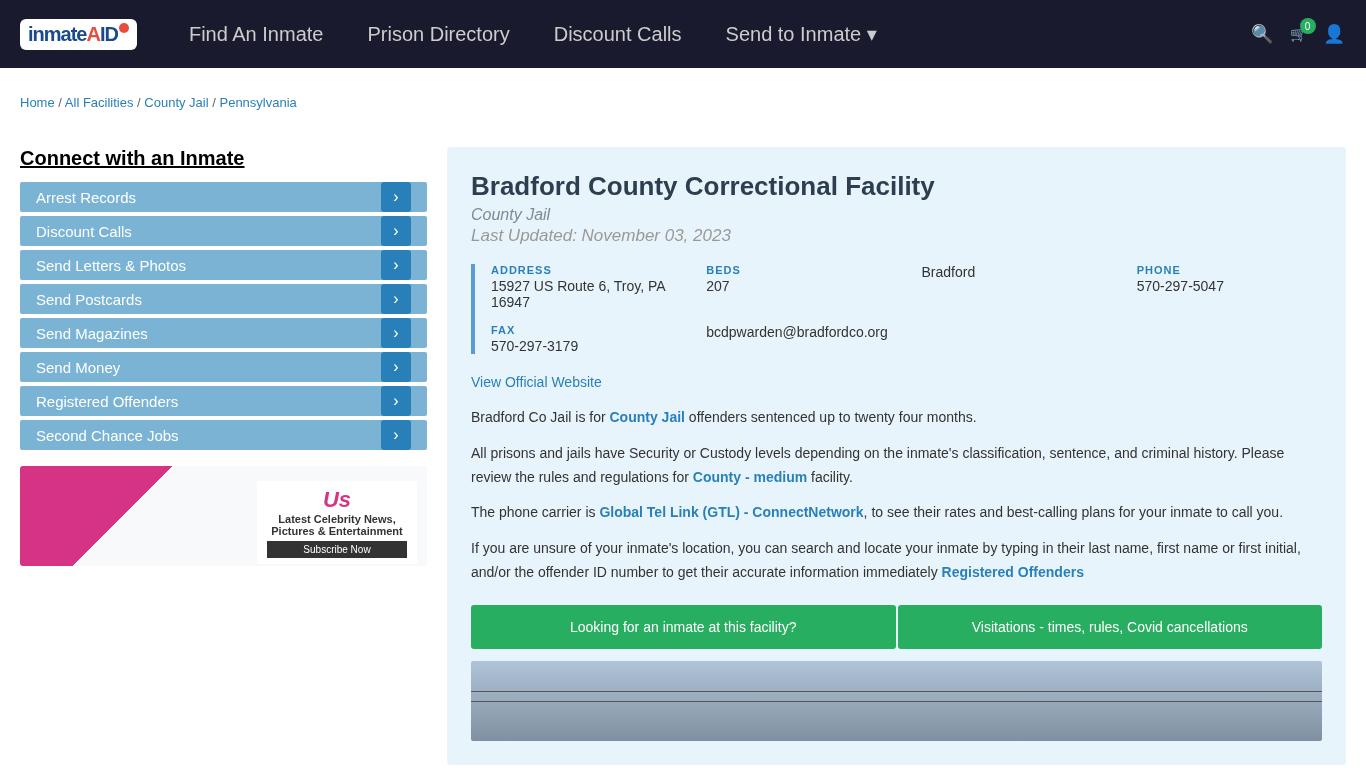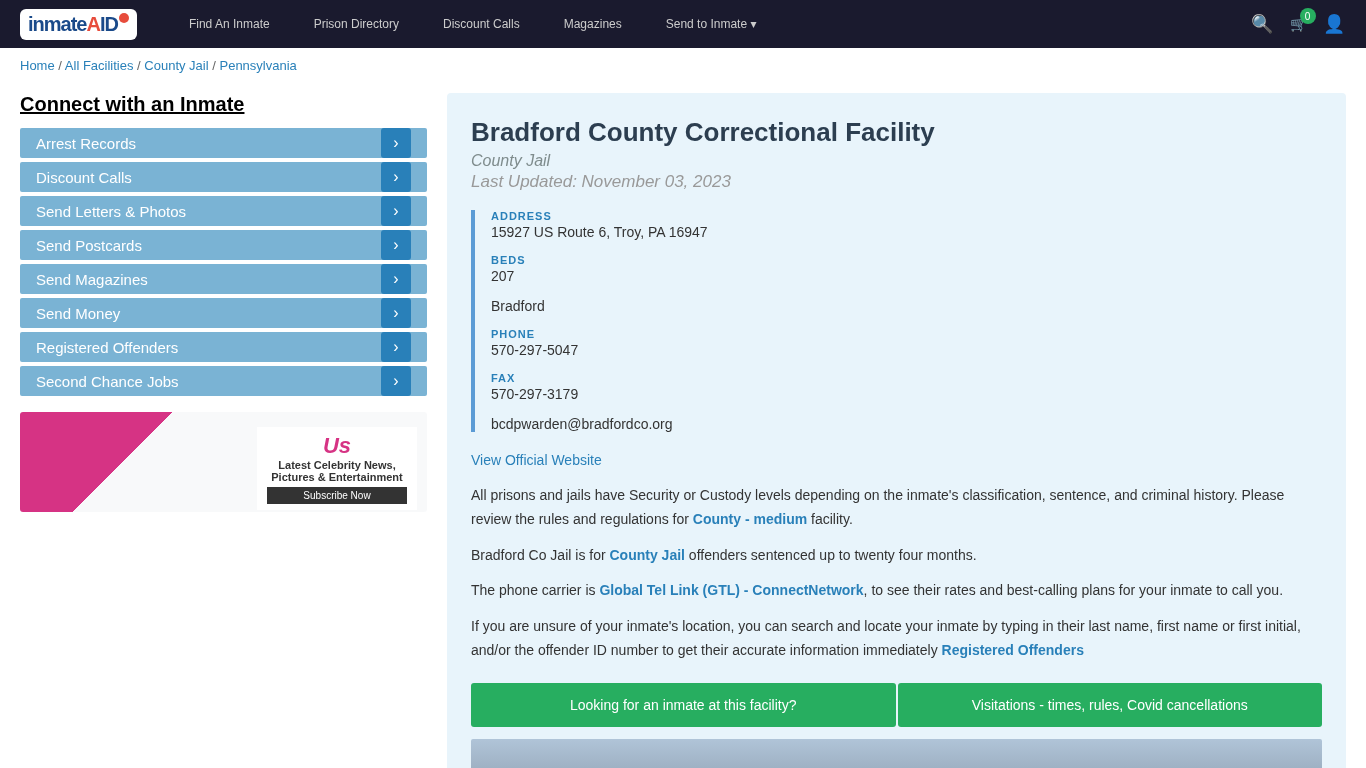--- a/index.html
+++ b/index.html
@@ -4,21 +4,21 @@
   <style>
     * { margin: 0; padding: 0; box-sizing: border-box; }
     body { font-family: Arial, sans-serif; font-size: 14px; color: #333; background: #fff; }
 
     
     .navbar {
       background: #1a1a2e;
       display: flex;
       align-items: center;
       padding: 0 20px;
-      height: 48px;
+      height: 68px;
     }
     .navbar-logo {
       display: flex;
       align-items: center;
       margin-right: 30px;
     }
     .logo-box {
       background: #fff;
       border-radius: 6px;
       padding: 4px 8px;
@@ -48,21 +48,21 @@
       display: flex;
       align-items: center;
       flex: 1;
       list-style: none;
       gap: 0;
     }
     .nav-links li a {
       color: #ccc;
       text-decoration: none;
       padding: 0 22px;
-      font-size: 12px;
+      font-size: 20px;
       white-space: nowrap;
       line-height: 68px;
       display: block;
     }
     .nav-send {
       display: flex;
       align-items: center;
       gap: 4px;
     }
     .nav-icons {
@@ -90,21 +90,21 @@
       font-size: 10px;
       width: 16px;
       height: 16px;
       display: flex;
       align-items: center;
       justify-content: center;
     }
 
     
     .breadcrumb {
-      padding: 10px 20px;
+      padding: 27px 20px;
       font-size: 13px;
     }
     .breadcrumb a {
       color: #2980b9;
       text-decoration: none;
     }
     .breadcrumb span { color: #666; }
 
     
     .main-container {
@@ -213,21 +213,21 @@
     }
     .facility-updated {
       font-size: 17px;
       color: #999;
       font-style: italic;
       margin-bottom: 18px;
     }
 
     .info-grid {
       display: grid;
-      grid-template-columns: 1fr;
+      grid-template-columns: 1fr 1fr 1fr 1fr;
       gap: 14px 30px;
       margin-bottom: 20px;
       border-left: 4px solid #5b9bd5;
       padding-left: 16px;
     }
     .info-item .info-label {
       font-size: 11px;
       font-weight: bold;
       color: #2980b9;
       letter-spacing: 1px;
@@ -303,23 +303,20 @@
   </div>
   <ul class="nav-links">
     <li>
         <a href="#">Find An Inmate</a>
       </li>
     <li>
         <a href="#">Prison Directory</a>
       </li>
     <li>
         <a href="#">Discount Calls</a>
-      </li>
-    <li>
-        <a href="#">Magazines</a>
       </li>
     <li>
         <a class="nav-send" href="#">Send to Inmate ▾</a>
       </li>
   </ul>
   <div class="nav-icons">
     <span class="nav-icon">🔍</span>
     <span class="cart-badge">
       🛒
       <span class="cart-count">0</span>
@@ -415,24 +412,24 @@
       </div>
       <div class="info-item">
         <div class="info-value">bcdpwarden@bradfordco.org</div>
       </div>
     </div>
 
     <a href="#" class="official-link">View Official Website</a>
 
     <div class="description">
       <p>
-        All prisons and jails have Security or Custody levels depending on the inmate's classification, sentence, and criminal history. Please review the rules and regulations for <a href="#" class="desc-link">County - medium</a> facility.
+        Bradford Co Jail is for <a href="#" class="desc-link">County Jail</a> offenders sentenced up to twenty four months.
       </p>
       <p>
-        Bradford Co Jail is for <a href="#" class="desc-link">County Jail</a> offenders sentenced up to twenty four months.
+        All prisons and jails have Security or Custody levels depending on the inmate's classification, sentence, and criminal history. Please review the rules and regulations for <a href="#" class="desc-link">County - medium</a> facility.
       </p>
       <p>
         The phone carrier is <a href="#" class="desc-link">Global Tel Link (GTL) - ConnectNetwork</a>, to see their rates and best-calling plans for your inmate to call you.
       </p>
       <p>
         If you are unsure of your inmate's location, you can search and locate your inmate by typing in their last name, first name or first initial, and/or the offender ID number to get their accurate information immediately <a href="#" class="desc-link">Registered Offenders</a>
       </p>
     </div>
 
     <div class="action-buttons">

